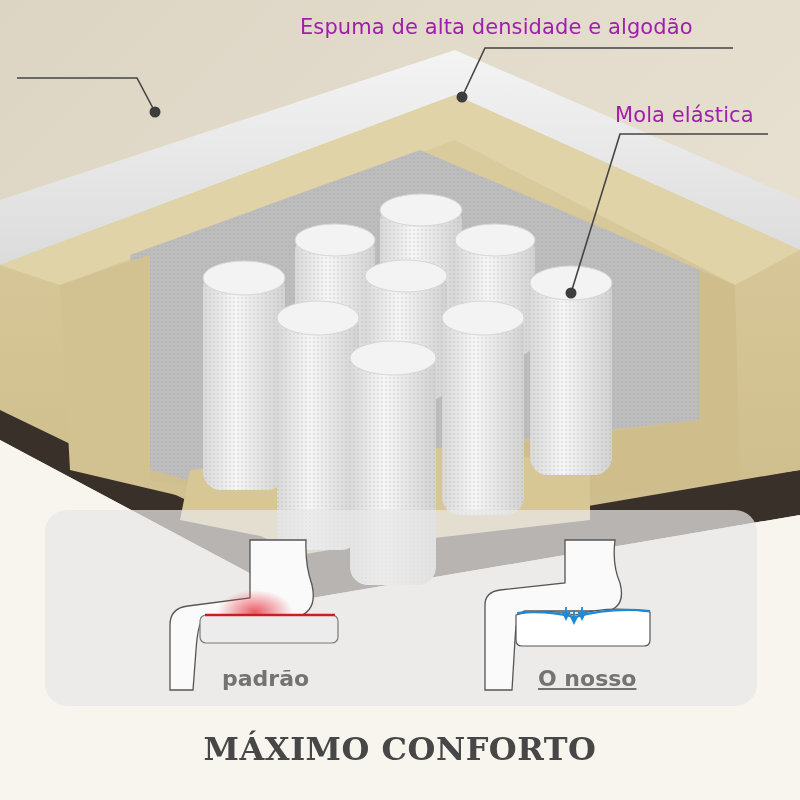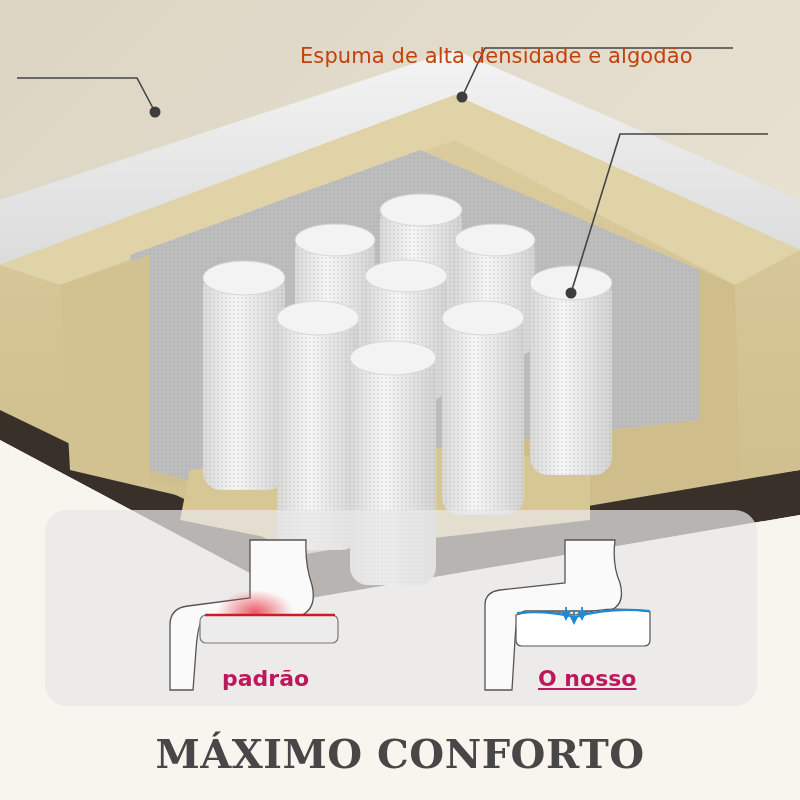--- a/index.html
+++ b/index.html
@@ -1,22 +1,22 @@
 <!DOCTYPE html>
 <html><head>
 <meta charset="utf-8">
 <style>
   html, body { margin: 0; padding: 0; }
   body { width: 800px; height: 800px; overflow: hidden; background: #f7f4ef; font-family: "DejaVu Sans", sans-serif; }
   .stage { position: relative; width: 800px; height: 800px; overflow: hidden; }
   .scene { position: absolute; left: 0; top: 0; width: 800px; height: 800px; }
-  .callout-label { position: absolute; color: #c2410c; font-size: 21px; font-weight: 500; letter-spacing: 0.1px; white-space: nowrap; margin-top: 29px; }
+  .callout-label { position: absolute; color: #a21caf; font-size: 21px; font-weight: 500; letter-spacing: 0.1px; white-space: nowrap; }
   .panel { position: absolute; left: 45px; top: 510px; width: 712px; height: 196px; border-radius: 22px; background: rgba(232,232,232,0.72); overflow: hidden; }
-  .compare-label { position: absolute; top: 666px; font-size: 22px; font-weight: 700; color: #be185d; text-align: center; }
-  .headline { position: absolute; left: 0; right: 0; top: 730px; text-align: center; font-family: "DejaVu Serif", serif; font-weight: 700; font-size: 40px; color: #474747; letter-spacing: 0.5px; }
+  .compare-label { position: absolute; top: 666px; font-size: 22px; font-weight: 700; color: #737373; text-align: center; }
+  .headline { position: absolute; left: 0; right: 0; top: 730px; text-align: center; font-family: "DejaVu Serif", serif; font-weight: 700; font-size: 32px; color: #474747; letter-spacing: 0.5px; }
 </style>
 </head>
 <body>
 
 <div class="stage">
 
   <svg class="scene" viewBox="0 0 800 800">
     <defs>
       <linearGradient id="bgGrad" x1="0" y1="0" x2="1" y2="1">
         <stop offset="0" stop-color="#ddd5c4"></stop>
@@ -121,20 +121,21 @@
       <polyline points="768,134 620,134 571,293"></polyline>
     </g>
     <g fill="#3d3d3d">
       <circle cx="155" cy="112" r="5.5"></circle>
       <circle cx="462" cy="97" r="5.5"></circle>
       <circle cx="571" cy="293" r="5.5"></circle>
     </g>
   </svg>
 
   <div class="callout-label" style="left:300px; top:15px;">Espuma de alta densidade e algodão</div>
+  <div class="callout-label" style="left:615px; top:103px;">Mola elástica</div>
 
   <div class="panel"></div>
 
   <svg class="scene" viewBox="0 0 800 800" style="pointer-events:none;">
 
     <g>
       <path d="M170 690 L170 625 Q170 608 188 606 L250 598 L250 540 L306 540 Q305 565 312 585 Q318 612 296 617 L205 617 Q198 620 196 650 L193 690 Z" fill="#fafafa" stroke="#555" stroke-width="1.3"></path>
       <ellipse cx="255" cy="612" rx="38" ry="22" fill="url(#hot)"></ellipse>
       <rect x="200" y="615" width="138" height="28" rx="6" fill="#ececec" stroke="#7a7a7a" stroke-width="1.2"></rect>
       <line x1="205" y1="615" x2="335" y2="615" stroke="#c91f1f" stroke-width="2.6"></line>

